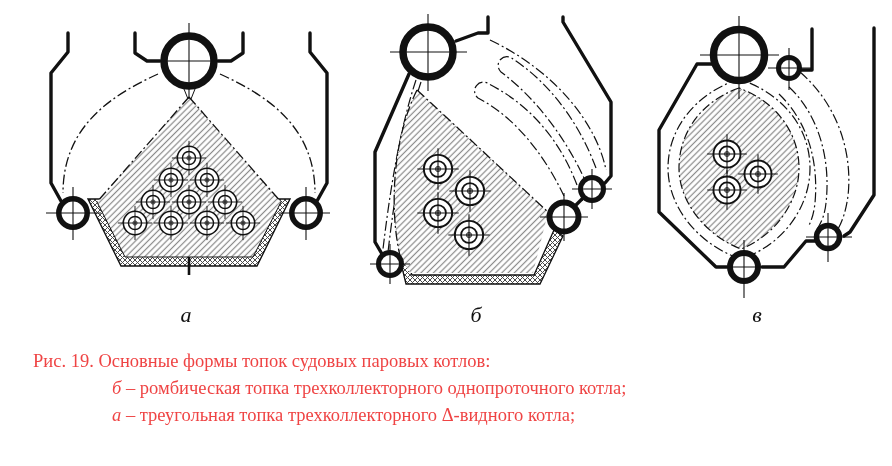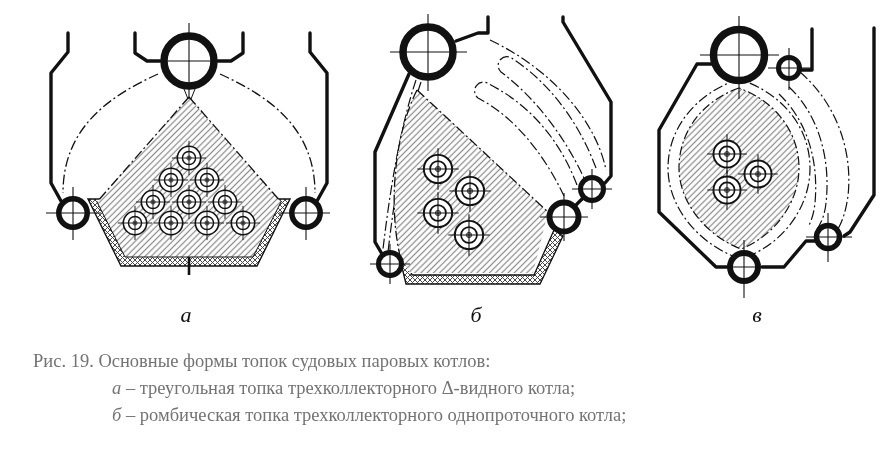--- a/index.html
+++ b/index.html
@@ -5,21 +5,21 @@
   html,body{margin:0;padding:0;background:#ffffff;}
   #page{position:relative;width:892px;height:466px;background:#ffffff;overflow:hidden;
         font-family:"Liberation Serif",serif;color:#111;}
   .panel{position:absolute;top:0;}
   #panel-a{left:30px;}
   #panel-b{left:330px;}
   #panel-v{left:630px;}
   svg{display:block;}
   svg text.sublabel{font-family:"Liberation Serif",serif;font-style:italic;font-size:22px;fill:#111;}
   .caption{position:absolute;left:33px;top:348px;width:840px;
-           font-size:18.5px;line-height:27px;color:#737373;}
+           font-size:18.5px;line-height:27px;color:#ef4444;}
   .cap-item{padding-left:79px;}
   .cap-item .lbl{font-style:italic;}
 </style>
 </head>
 <body>
 
 <div id="page">
 
   <div class="panel" id="panel-a">
   <svg width="300" height="340" viewBox="30 0 300 340">
@@ -212,17 +212,17 @@
       <line x1="806" y1="237" x2="852" y2="237" stroke="#111" stroke-width="1.1"></line>
       <line x1="828" y1="213" x2="828" y2="262" stroke="#111" stroke-width="1.1"></line>
     </g>
 
     <text class="sublabel" x="757" y="322" text-anchor="middle">в</text>
   </svg>
   </div>
 
   <div class="caption">
     <div class="cap-title">Рис. 19. Основные формы топок судовых паровых котлов:</div>
+    <div class="cap-item"><span class="lbl">б</span><span> – ромбическая топка трехколлекторного однопроточного котла;</span></div>
     <div class="cap-item"><span class="lbl">а</span><span> – треугольная топка трехколлекторного Δ-видного котла;</span></div>
-    <div class="cap-item"><span class="lbl">б</span><span> – ромбическая топка трехколлекторного однопроточного котла;</span></div>
   </div>
 
 </div>
 
 </body></html>

